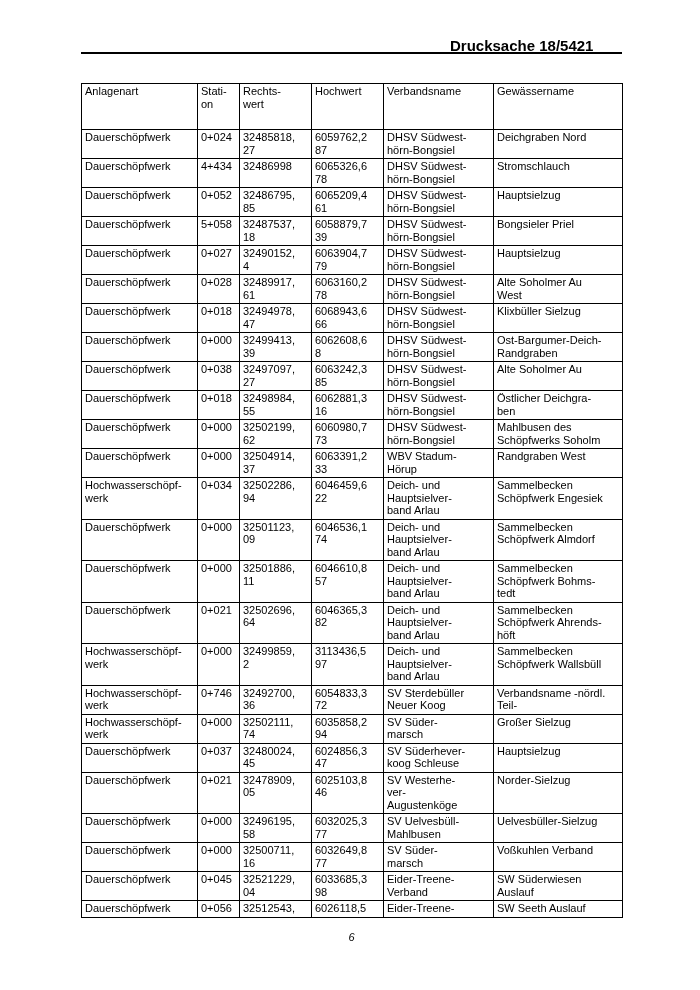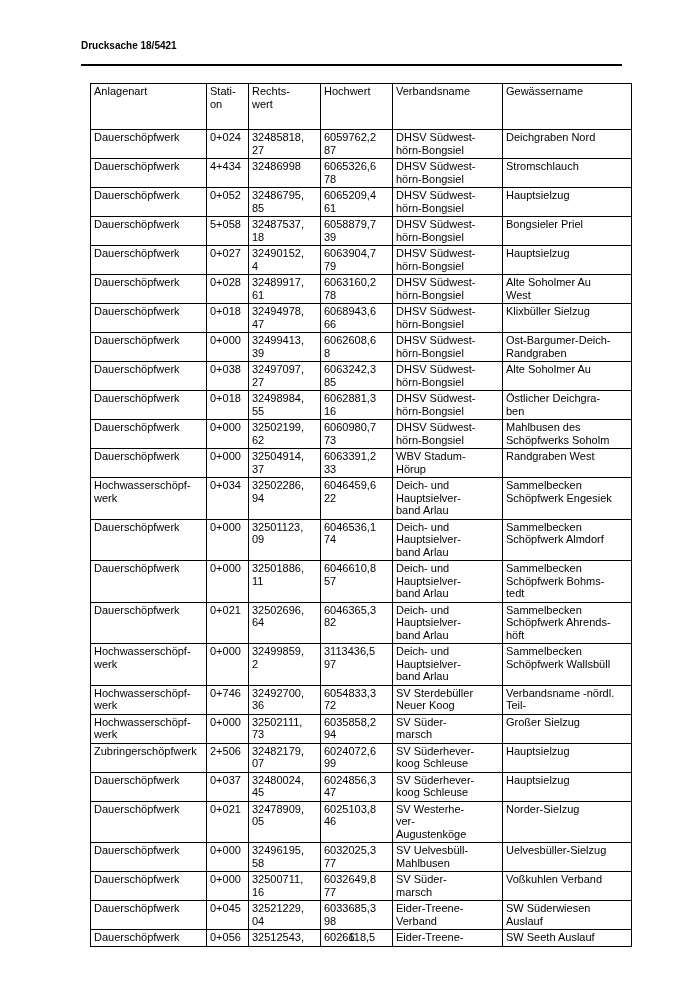--- a/index.html
+++ b/index.html
@@ -9,29 +9,29 @@
     font-family:"Liberation Sans", sans-serif;
     color:#000;
     position:relative;
     overflow:hidden;
   }
   .page{position:absolute;inset:0;}
   .page-header{
     position:absolute;
     top:39px;left:81px;width:541px;
     display:flex;align-items:baseline;
-    padding-bottom:12px;
+    padding-bottom:0;
     border-bottom:2px solid #000;
-    font-size:10px;line-height:13px;
+    font-size:15px;line-height:13px;justify-content:flex-end;
   }
   .doc-ref{font-weight:bold;flex:0 0 172px;}
   .doc-title{flex:1;}
   table.data-table{
     position:absolute;
-    top:83px;left:90px;
+    top:83px;left:81px;
     width:541px;
     border-collapse:collapse;
     table-layout:fixed;
   }
   .data-table th,
   .data-table td{
     border:1px solid #000;
     font-size:11px;
     line-height:12.5px;
     font-weight:normal;
@@ -297,37 +297,26 @@
           <td>SV Sterdebüller
 Neuer Koog</td>
           <td>Verbandsname -nördl.
 Teil-</td>
         </tr>
         <tr>
           <td>Hochwasserschöpf-
 werk</td>
           <td>0+000</td>
           <td>32502111,
-73</td>
+74</td>
           <td>6035858,2
 94</td>
           <td>SV Süder-
 marsch</td>
           <td>Großer Sielzug</td>
-        </tr>
-        <tr>
-          <td>Zubringerschöpfwerk</td>
-          <td>2+506</td>
-          <td>32482179,
-07</td>
-          <td>6024072,6
-99</td>
-          <td>SV Süderhever-
-koog Schleuse</td>
-          <td>Hauptsielzug</td>
         </tr>
         <tr>
           <td>Dauerschöpfwerk</td>
           <td>0+037</td>
           <td>32480024,
 45</td>
           <td>6024856,3
 47</td>
           <td>SV Süderhever-
 koog Schleuse</td>

